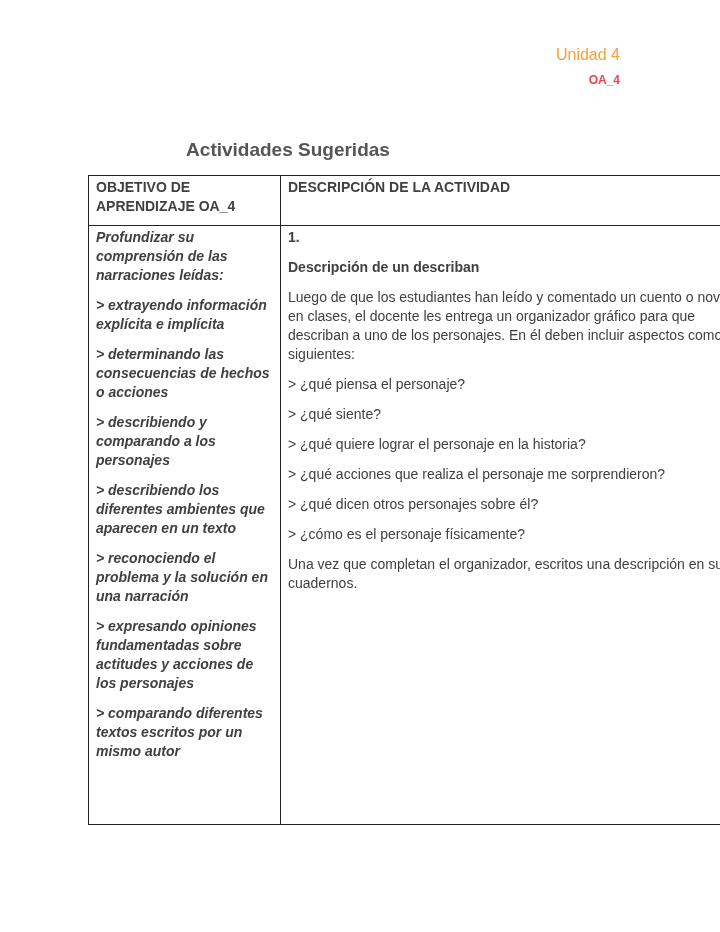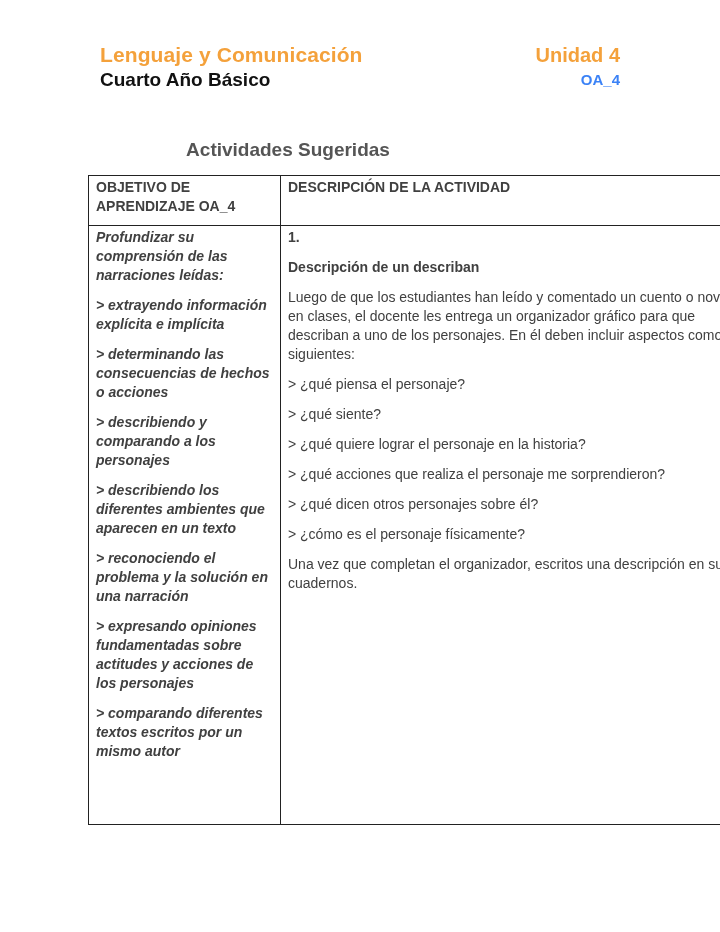--- a/index.html
+++ b/index.html
@@ -40,29 +40,29 @@
       line-height: 26px;
       letter-spacing: 0.1px;
     }
     .grade {
       font-size: 19px;
       font-weight: bold;
       color: #111111;
       line-height: 24px;
     }
     .unit {
-      font-size: 20px;
-      font-weight: bold;
+      font-size: 16px;
+      font-weight: normal;
       color: #f4a13b;
       line-height: 26px;
     }
     .oa {
-      font-size: 15px;
+      font-size: 12px;
       font-weight: bold;
-      color: #3b82f6;
+      color: #ef4444;
       line-height: 24px;
     }
     .section-title {
       position: absolute;
       left: 0;
       width: 576px;
       top: 139px;
       text-align: center;
       font-size: 19px;
       font-weight: bold;
@@ -105,24 +105,20 @@
       padding-top: 3px;
     }
     .lp { margin: 0 0 11px 0; font-style: italic; }
     .rp { margin: 0 0 11px 0; }
     .bold { font-weight: bold; }
   </style>
 </head>
 <body>
 
 <div class="header">
-  <div class="header-left">
-    <div class="subject">Lenguaje y Comunicación</div>
-    <div class="grade">Cuarto Año Básico</div>
-  </div>
   <div class="header-right">
     <div class="unit">Unidad 4</div>
     <div class="oa">OA_4</div>
   </div>
 </div>
 
 <div class="section-title">Actividades Sugeridas</div>
 
 <table class="activities">
   <tbody>

